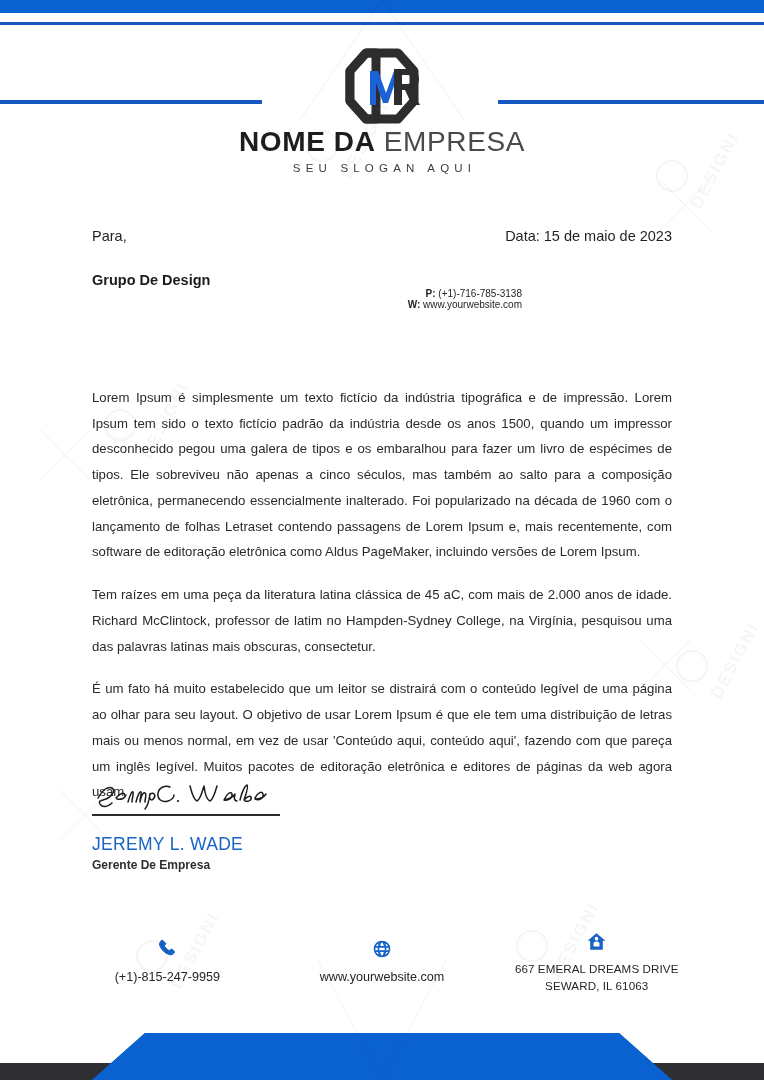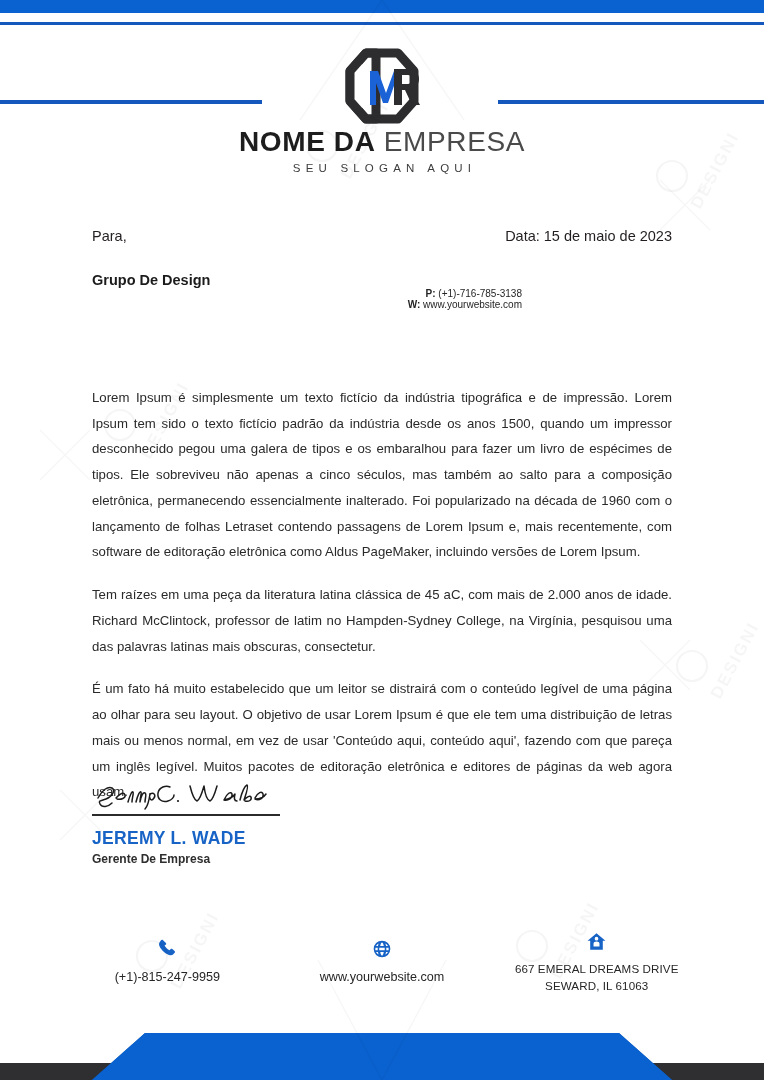--- a/index.html
+++ b/index.html
@@ -166,23 +166,23 @@
     height: 34px;
     width: 190px;
   }
   .sig-rule {
     width: 188px;
     height: 2px;
     background: #2b2b2b;
     margin-top: 2px;
   }
   .sig-name {
-    margin-top: 12px;
+    margin-top: 18px;
     font-size: 17.5px;
-    font-weight: bold;
+    font-weight: normal;
     letter-spacing: 0.3px;
     color: #1763c6;
   }
   .sig-role {
     margin-top: 3px;
     font-size: 12px;
     font-weight: bold;
     color: #2e2e2e;
   }
 

